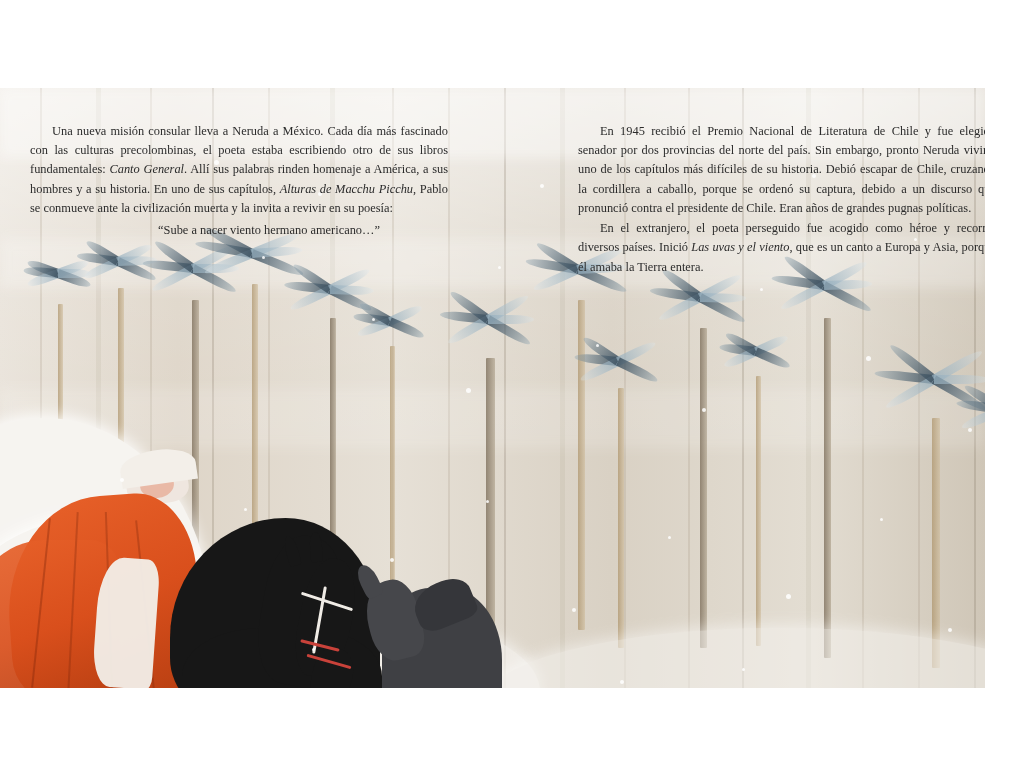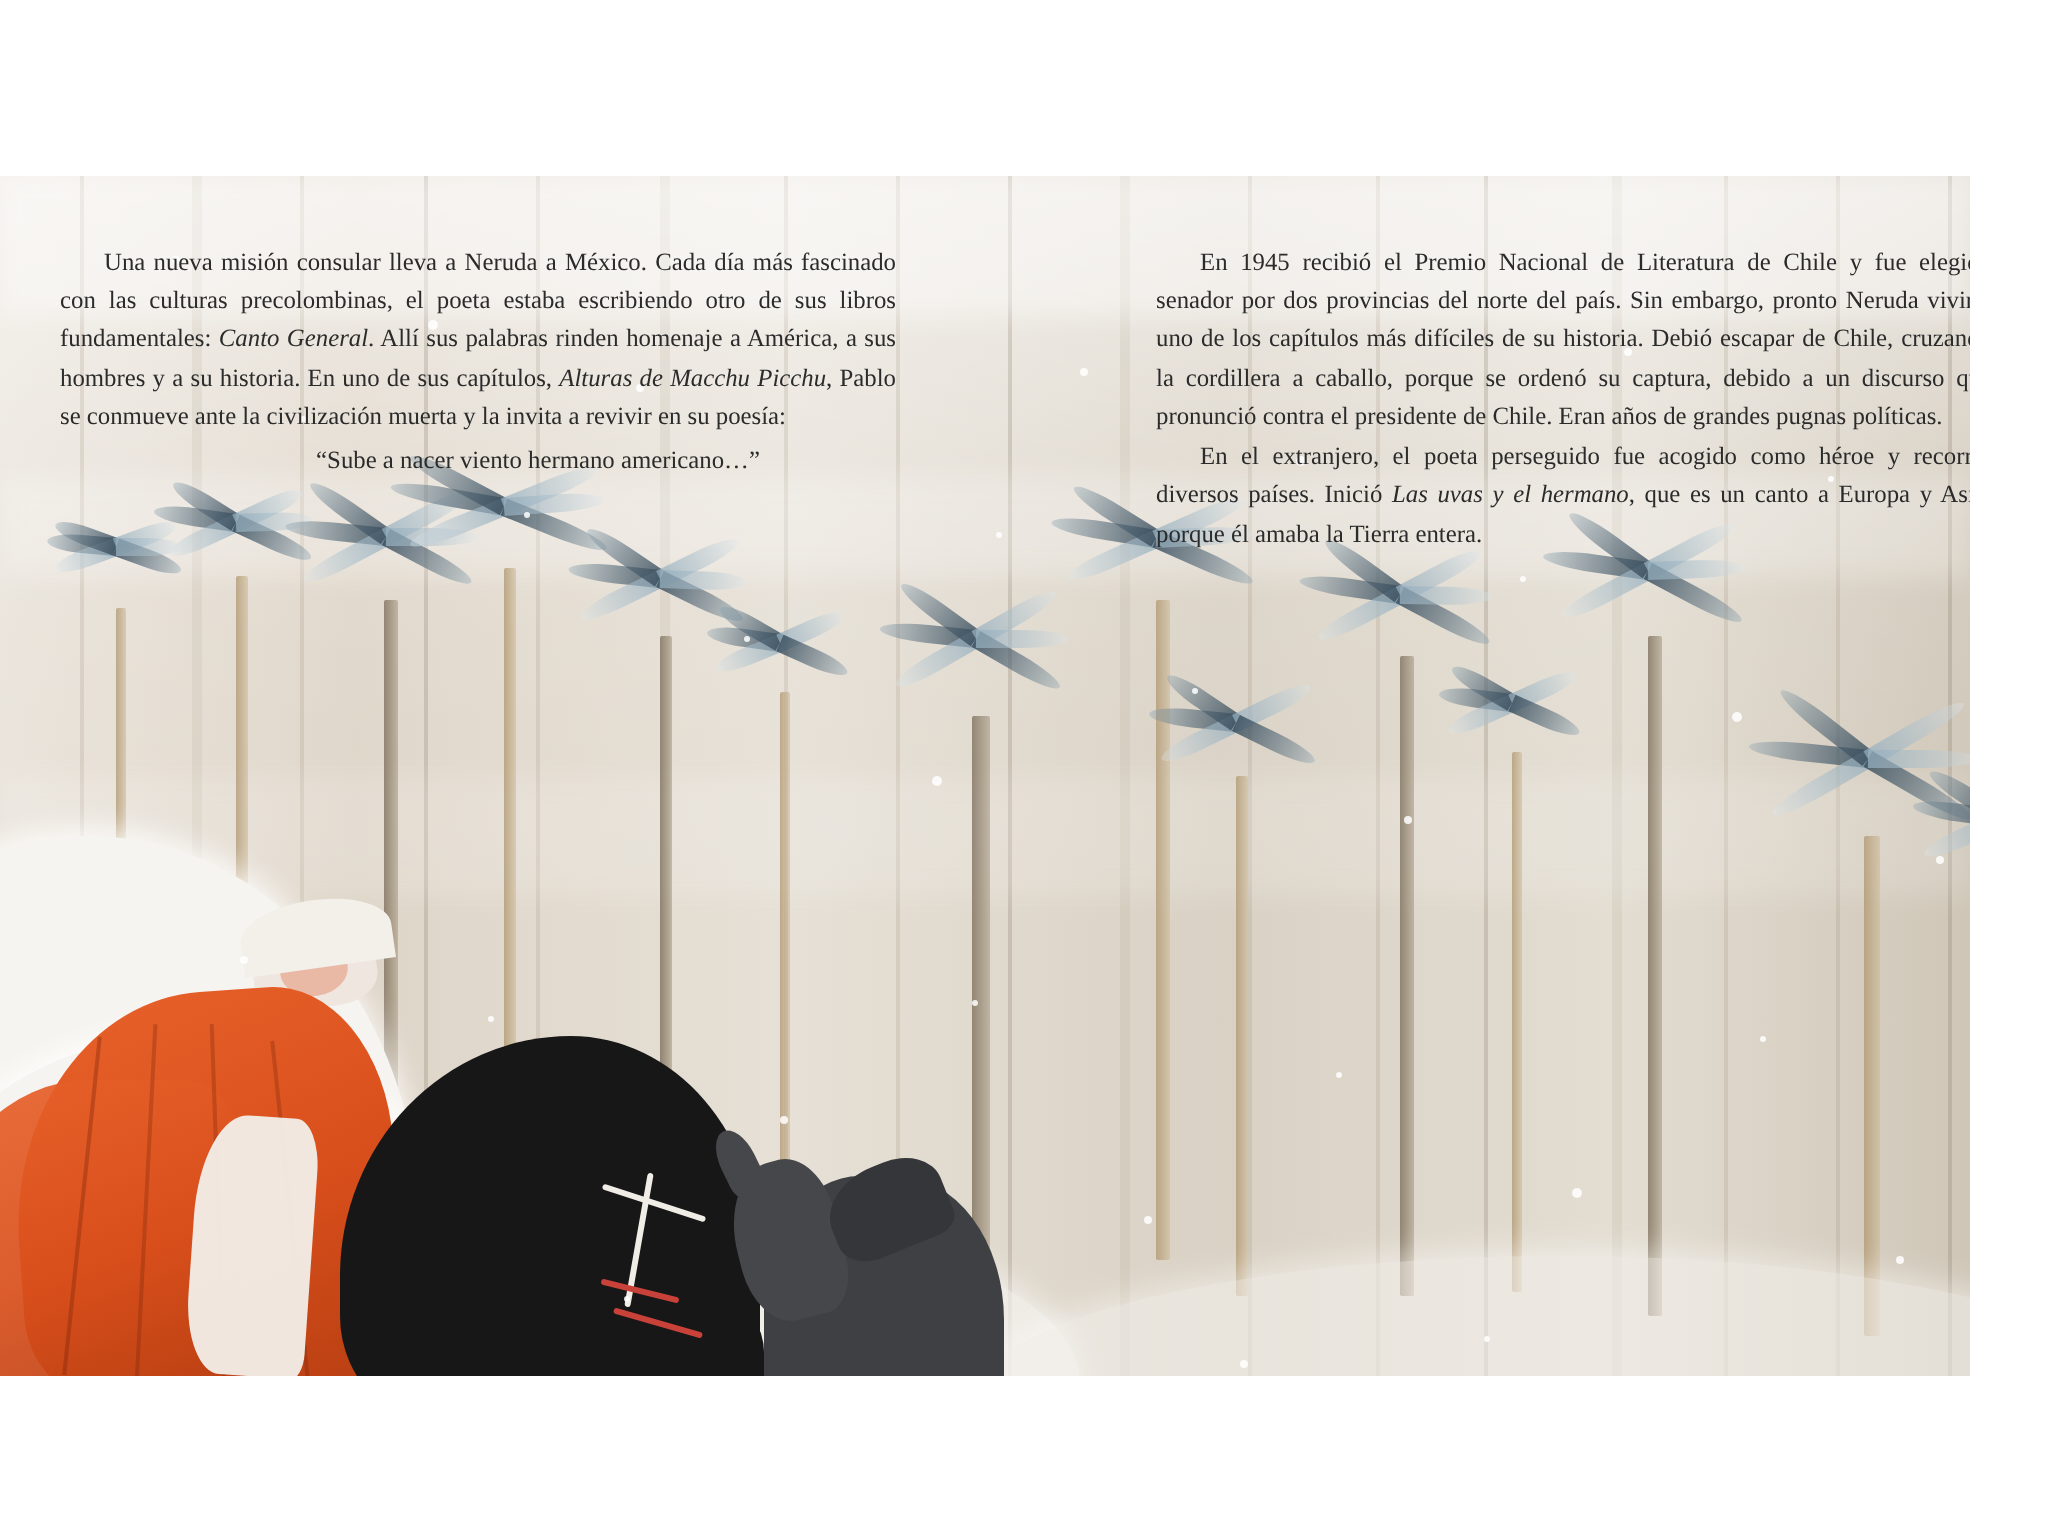--- a/index.html
+++ b/index.html
@@ -387,21 +387,21 @@
         Una nueva misión consular lleva a Neruda a México. Cada día más fascinado con las culturas precolombinas, el poeta estaba escribiendo otro de sus libros fundamentales: <em>Canto General</em>. Allí sus palabras rinden homenaje a América, a sus hombres y a su historia. En uno de sus capítulos, <em>Alturas de Macchu Picchu</em>, Pablo se conmueve ante la civilización muerta y la invita a revivir en su poesía:
       </p>
       <span class="quote">“Sube a nacer viento hermano americano…”</span>
     </div>
 
     <div class="textcol" style="left:578px;top:34px;width:418px;">
       <p>
         En 1945 recibió el Premio Nacional de Literatura de Chile y fue elegido senador por dos provincias del norte del país. Sin embargo, pronto Neruda viviría uno de los capítulos más difíciles de su historia. Debió escapar de Chile, cruzando la cordillera a caballo, porque se ordenó su captura, debido a un discurso que pronunció contra el presidente de Chile. Eran años de grandes pugnas políticas.
       </p>
       <p>
-        En el extranjero, el poeta perseguido fue acogido como héroe y recorrió diversos países. Inició <em>Las uvas y el hermano</em>, que es un canto a Europa y Asia, porque él amaba la Tierra entera.
+        En el extranjero, el poeta perseguido fue acogido como héroe y recorrió diversos países. Inició <em>Las uvas y el viento</em>, que es un canto a Europa y Asia, porque él amaba la Tierra entera.
       </p>
     </div>
 
   </div>
 
   <div class="top-band"></div>
   <div class="bottom-band"></div>
 </div>
 
 </body></html>

